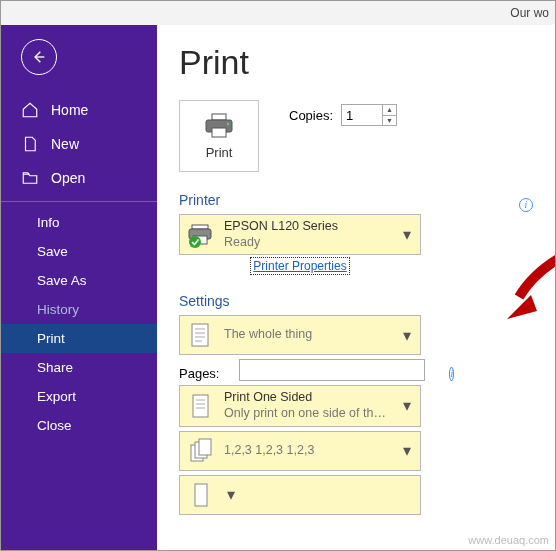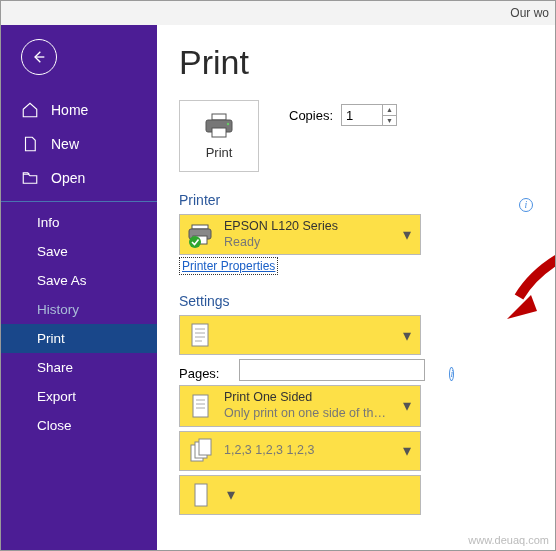--- a/index.html
+++ b/index.html
@@ -133,38 +133,38 @@
     font-family: Georgia, serif;
   }
   .dropdown {
     width: 242px;
     border: 1px solid #b8b8b8;
     display: flex;
     align-items: center;
     padding: 4px 6px;
     gap: 8px;
     cursor: pointer;
-    background: #fde047;
+    background: #fef9c3;
     position: relative;
     margin-bottom: 4px;
   }
   .dropdown .dd-icon {
     width: 30px; height: 30px;
     display: flex; align-items: center; justify-content: center;
     flex-shrink: 0;
   }
   .dropdown .dd-text { flex: 1; font-size: 12.5px; color: #333; line-height: 1.25; overflow: hidden; }
   .dropdown .dd-text .sub { color: #777; }
   .dropdown .chev {
     width: 14px; height: 14px;
     display: flex; align-items: center; justify-content: center;
     color: #555;
   }
   .printer-props {
-    text-align: left;
+    text-align: center;
     width: 242px;
     font-size: 12px;
     margin-bottom: 8px;
   }
   .printer-props a {
     color: #1a5fc7;
     text-decoration: underline;
     cursor: pointer;
     border: 1px dotted #333;
     padding: 1px 2px;
@@ -323,20 +323,21 @@
     <div class="dd-icon">
       <svg width="26" height="28" viewBox="0 0 26 28">
           <rect x="4" y="3" width="16" height="22" fill="#fff" stroke="#888"></rect>
           <line x1="7" y1="8" x2="17" y2="8" stroke="#aaa"></line>
           <line x1="7" y1="12" x2="17" y2="12" stroke="#aaa"></line>
           <line x1="7" y1="16" x2="17" y2="16" stroke="#aaa"></line>
           <line x1="7" y1="20" x2="14" y2="20" stroke="#aaa"></line>
         </svg>
     </div>
     <div class="dd-text">
+      <div class="sub">The whole thing</div>
     </div>
     <div class="chev">▾</div>
   </div>
 
   <div class="pages-row">
     <span>Pages:</span>
     <input value="" style="">
     <div class="info-side">i</div>
   </div>
 

